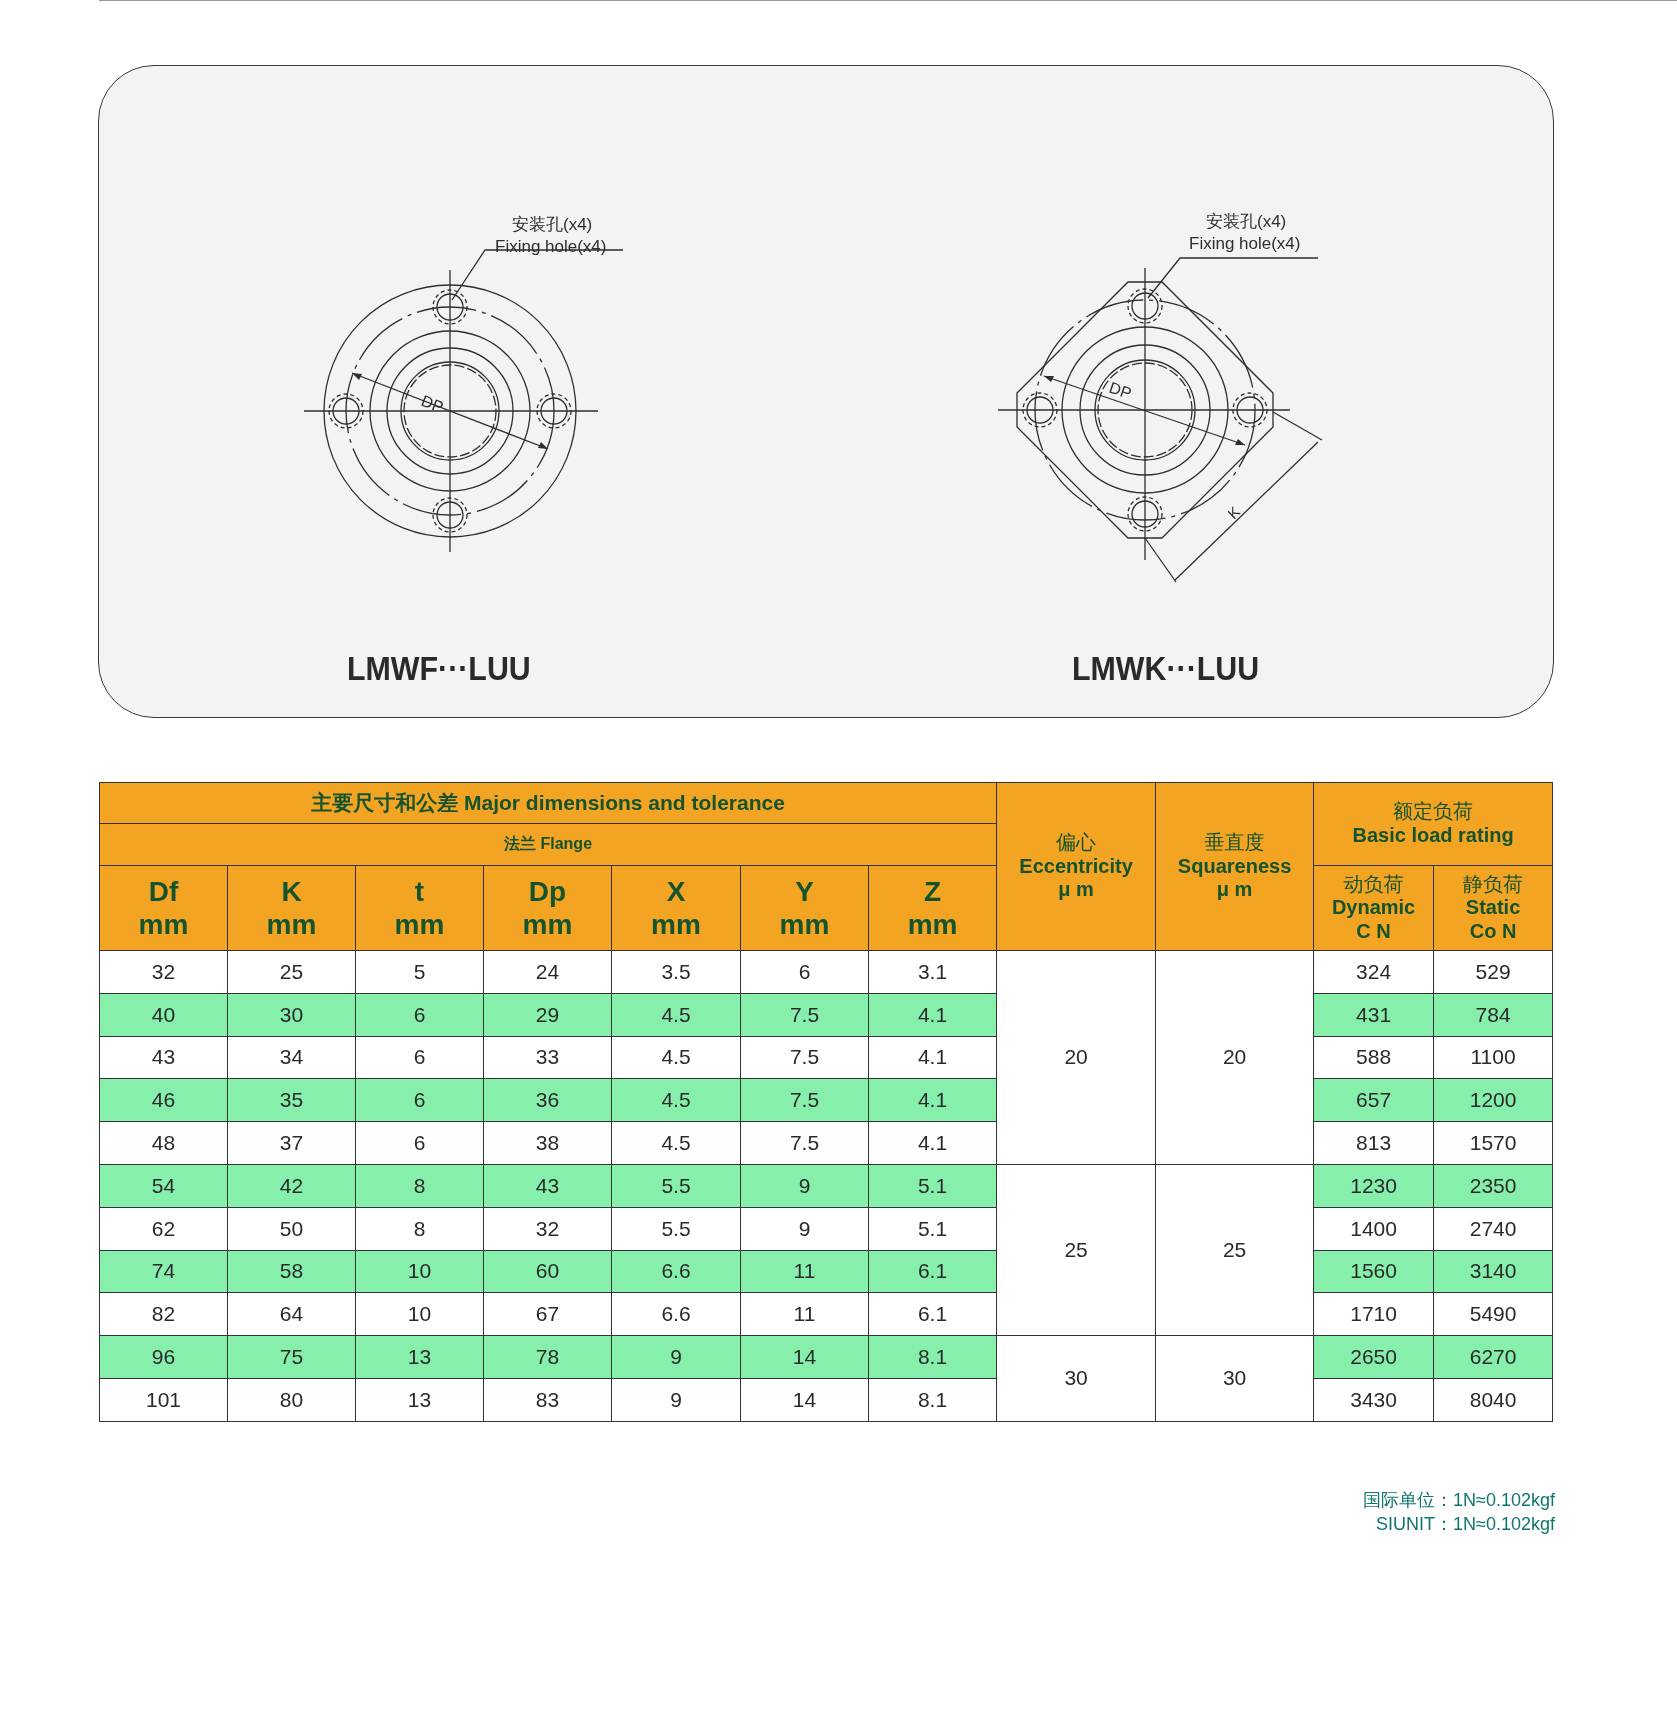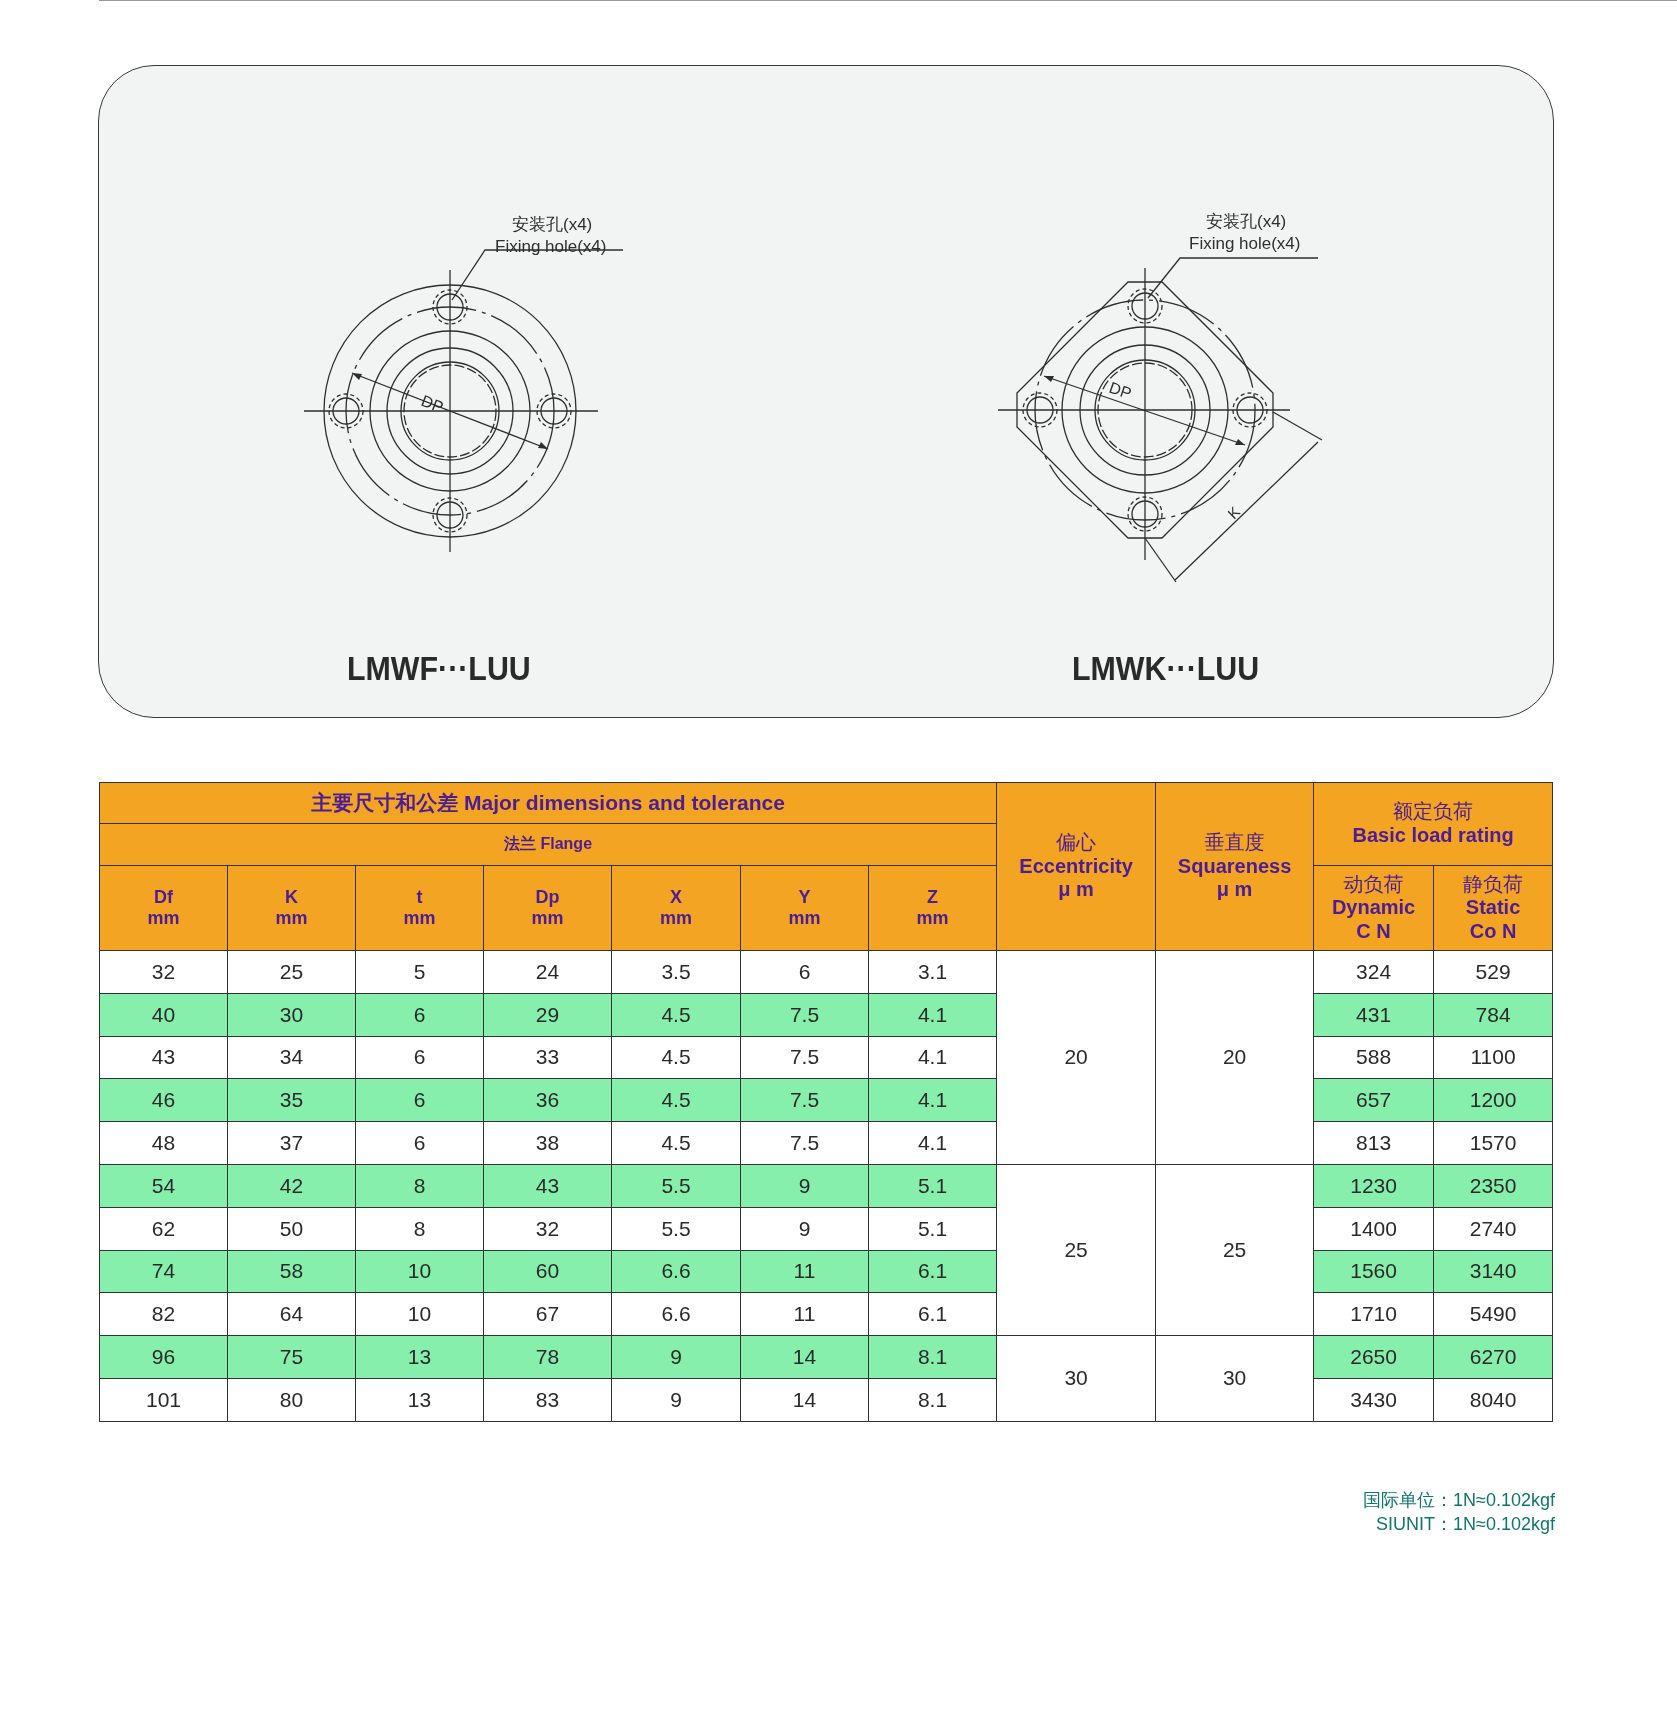--- a/index.html
+++ b/index.html
@@ -3,24 +3,24 @@
 <meta charset="utf-8">
 <style>
   html,body{margin:0;padding:0;background:#fff;}
   body{width:1677px;height:1720px;position:relative;overflow:hidden;font-family:"Liberation Sans","DejaVu Sans",sans-serif;color:#2b2b2b;}
   .topline{position:absolute;left:99px;top:0;width:1578px;height:1px;background:#9a9a9a;}
   .panel{position:absolute;left:98px;top:65px;width:1456px;height:653px;background:#f2f3f3;border:1.5px solid #3a3a3a;border-radius:56px;box-sizing:border-box;}
   .drawing{position:absolute;}
   .model-label{position:absolute;font-family:"Liberation Sans",sans-serif;font-weight:bold;font-size:33px;color:#2a2a2a;letter-spacing:0px;transform:scaleX(0.92);transform-origin:left center;}
   table.spec{position:absolute;left:99px;top:782px;width:1453px;border-collapse:collapse;table-layout:fixed;font-family:"Liberation Sans",sans-serif;}
   table.spec td,table.spec th{border:1.6px solid #333;text-align:center;vertical-align:middle;padding:0;}
-  table.spec th{background:#f2a422;color:#4c1d95;font-weight:bold;line-height:1.18;}
+  table.spec th{background:#f2a422;color:#14532d;font-weight:bold;line-height:1.18;}
   th.h1{height:40px;font-size:21px;}
   th.h2{height:41px;font-size:16px;}
-  th.h3{height:84px;font-size:18px;}
+  th.h3{height:84px;font-size:28px;}
   th.side{font-size:20px;}
   .cn{font-weight:normal;}
   table.spec td{height:41.8px;font-size:21px;color:#2a2a2a;background:#fff;}
   tr.alt td.rc{background:#86efac;}
   td.merged{background:#fff !important;margin-top:37px;}
   .footnote{position:absolute;right:122px;top:1488px;text-align:right;font-size:18px;line-height:24px;color:#0f766e;}
 </style>
 </head>
 <body>
 

